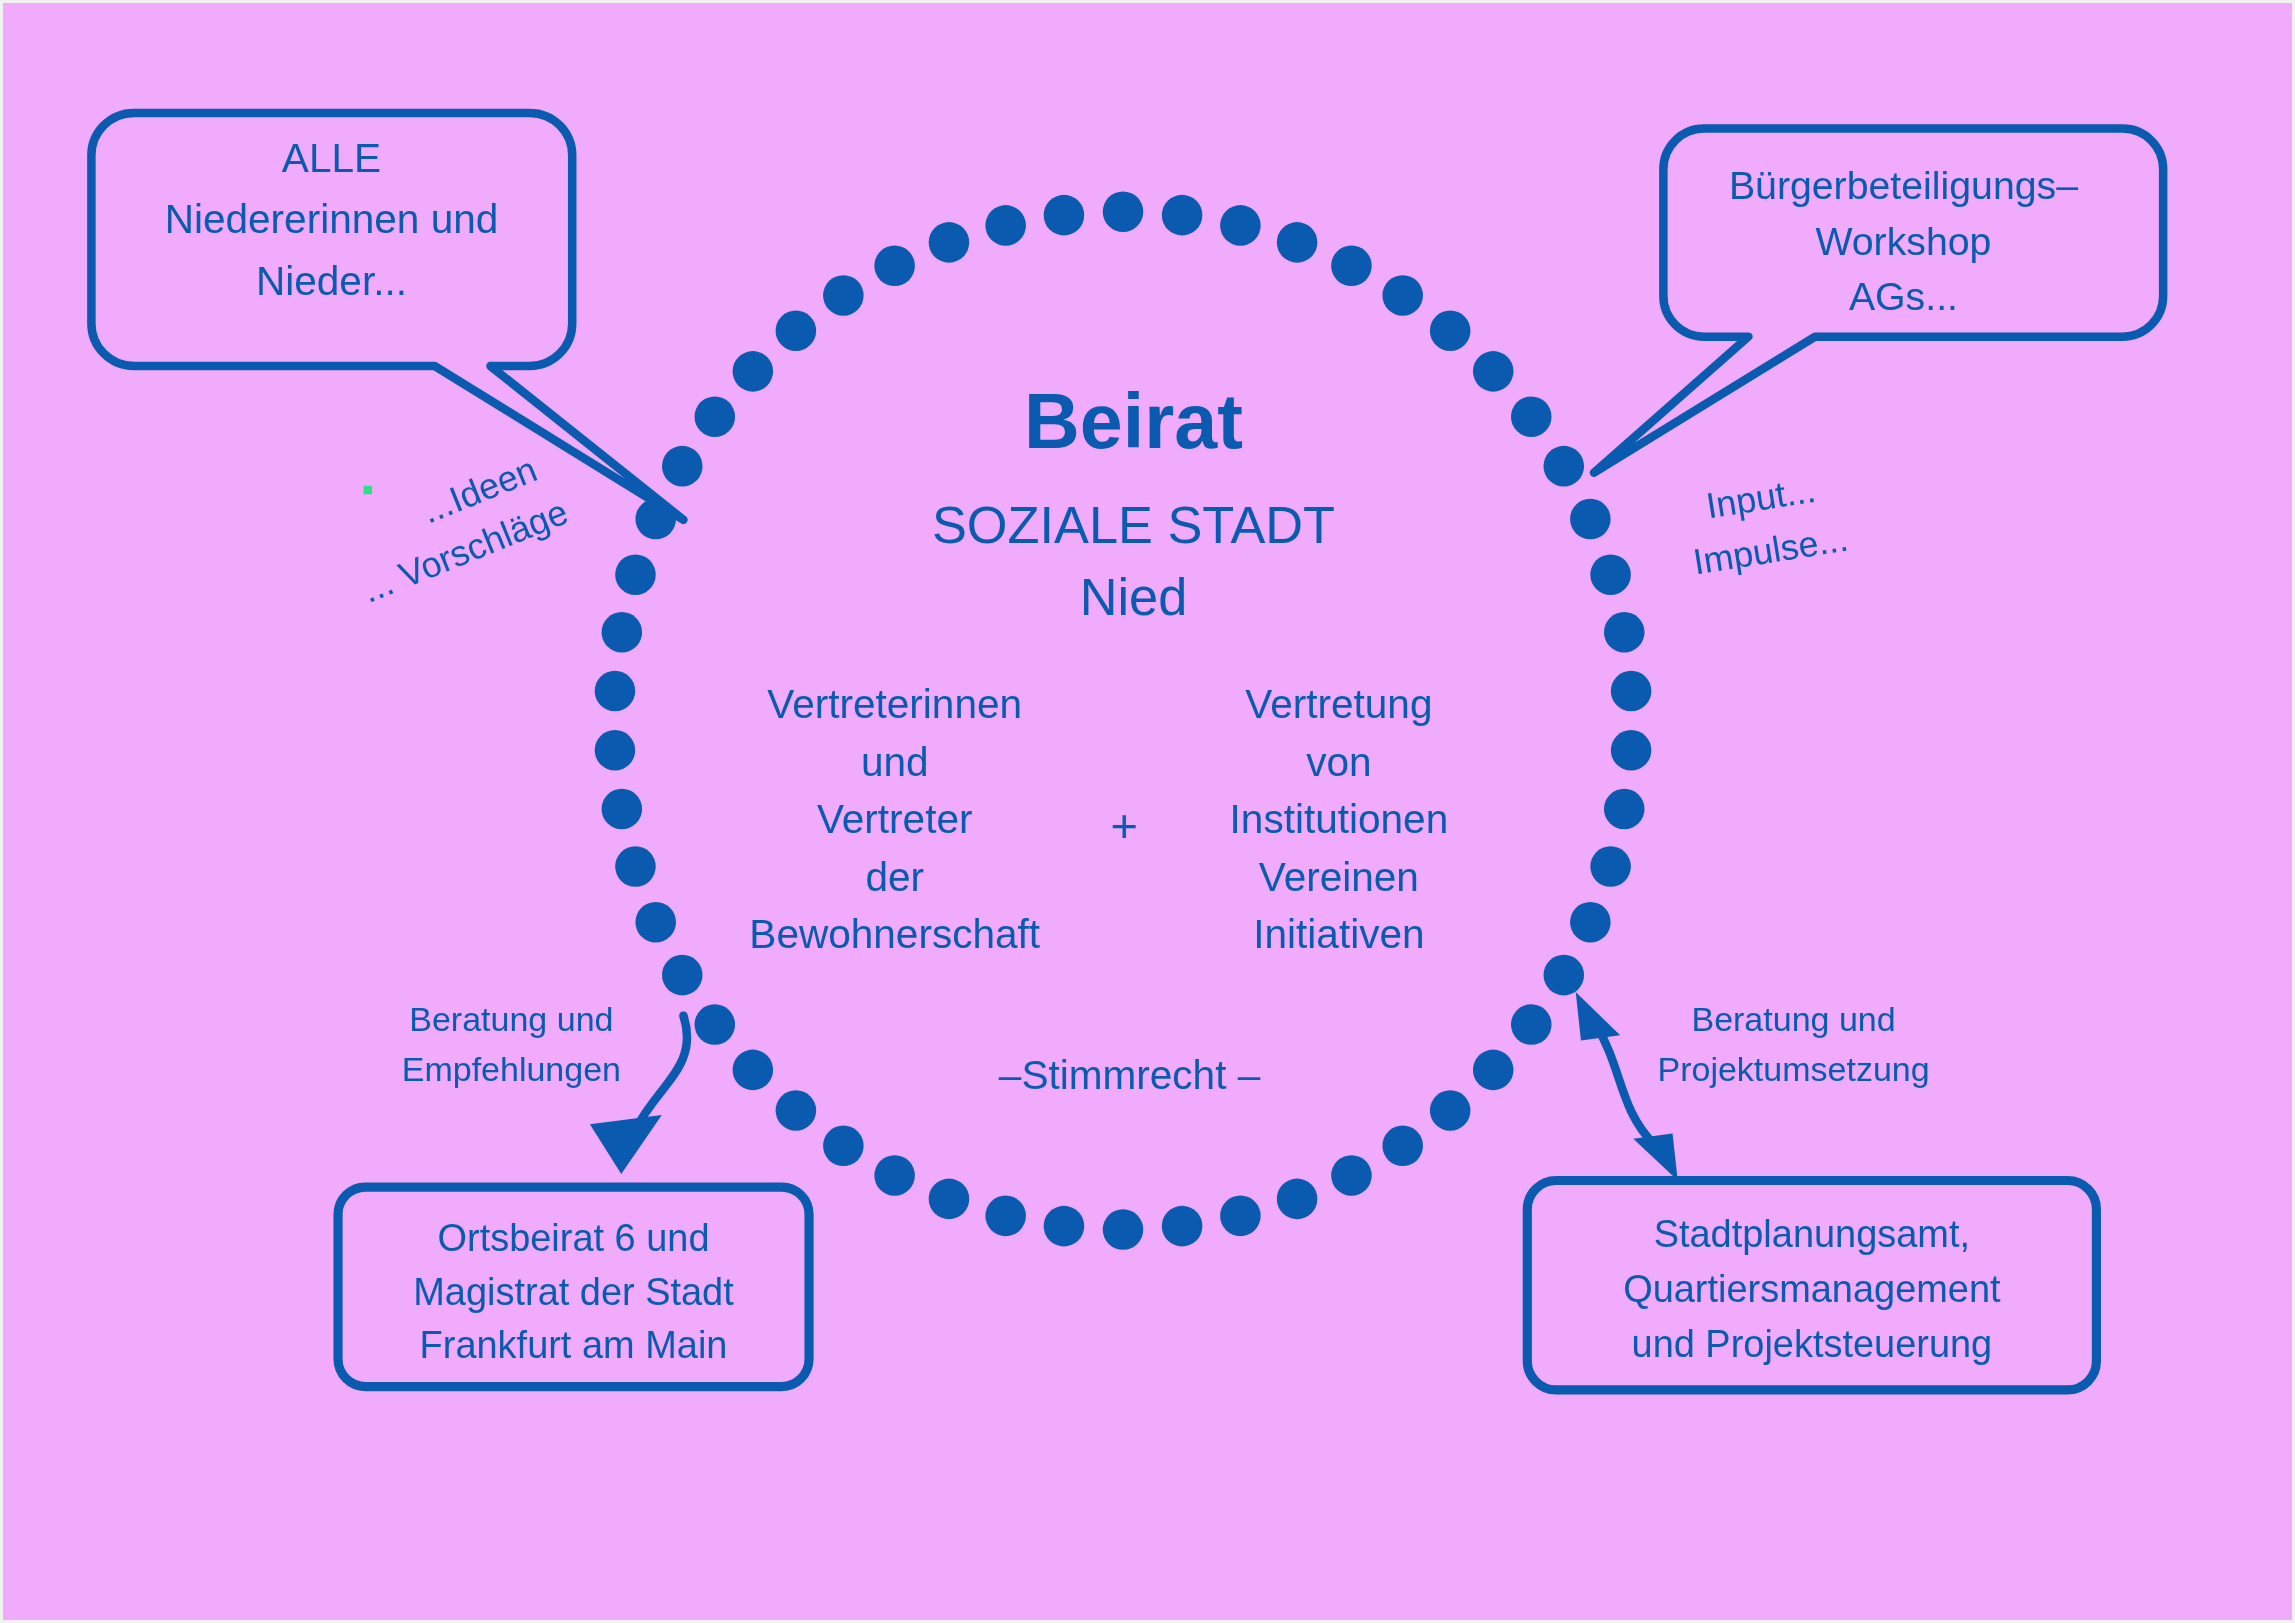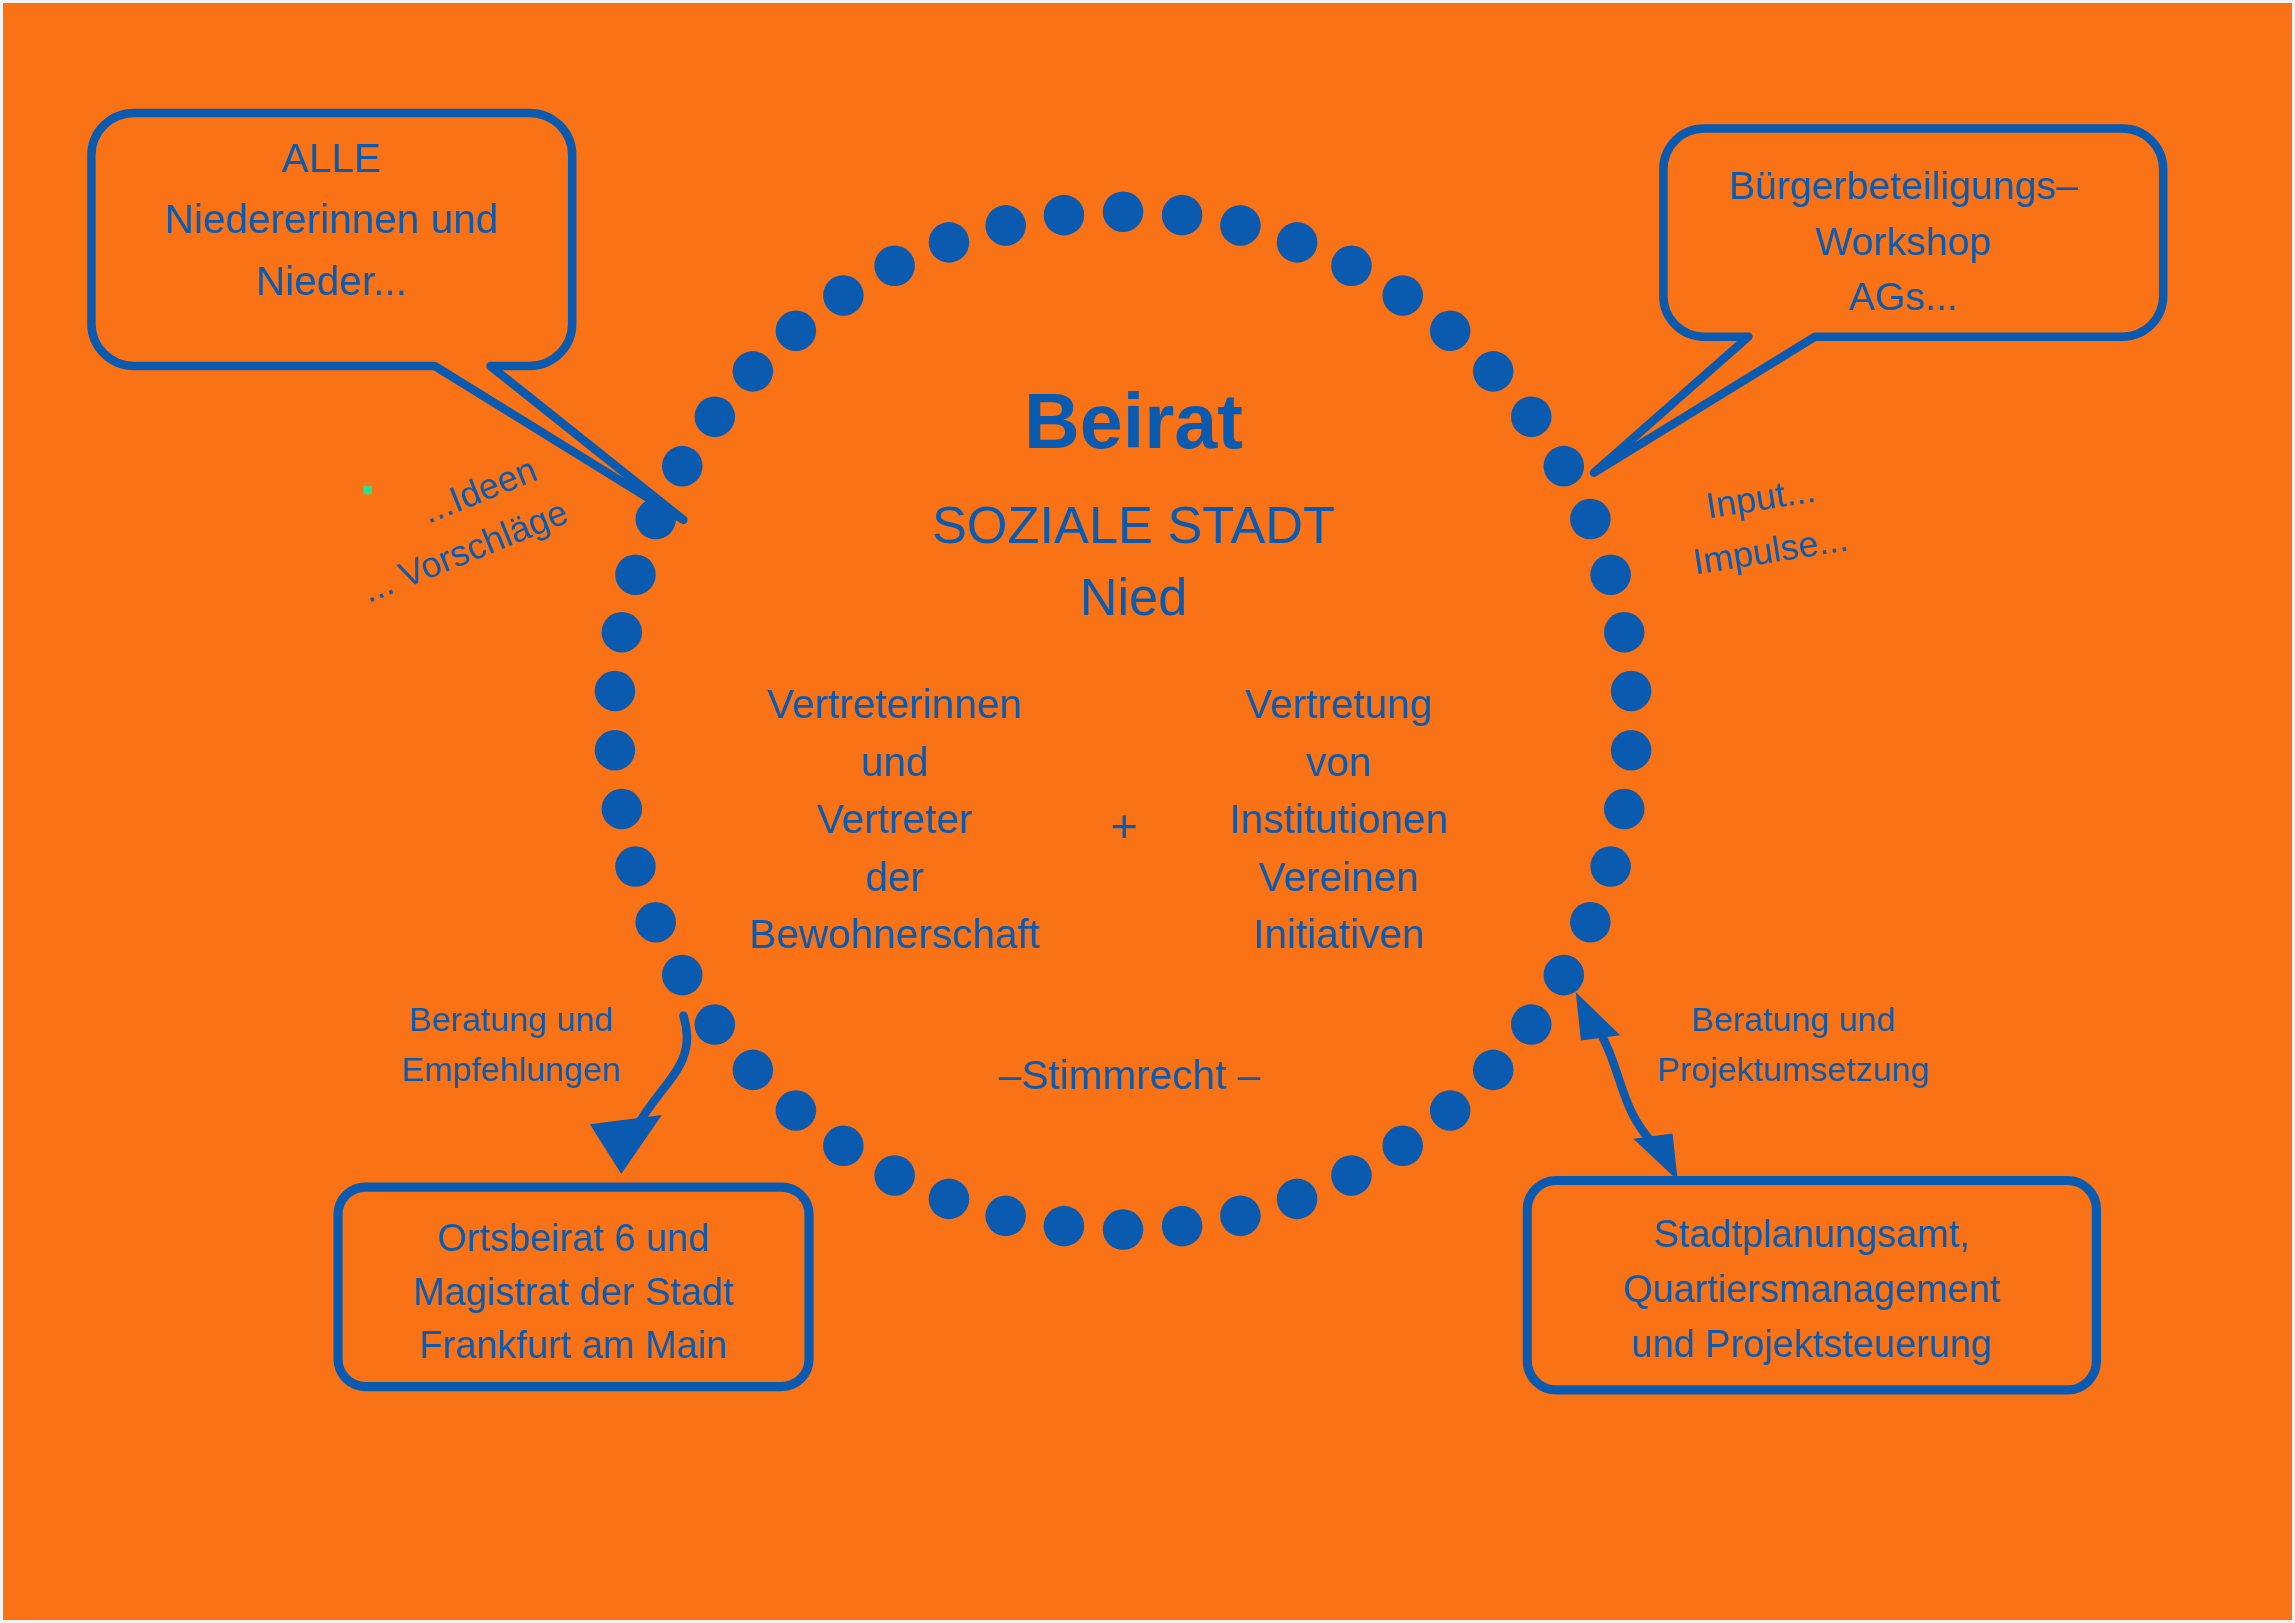--- a/index.html
+++ b/index.html
@@ -10,21 +10,21 @@
   body {
     width: 2295px;
     height: 1623px;
     font-family: "Liberation Sans", sans-serif;
     overflow: hidden;
   }
   #canvas {
     position: relative;
     width: 2295px;
     height: 1623px;
-    background: #f97316;
+    background: #f0abfc;
     box-sizing: border-box;
     border: 3.9px solid #f2f2f2;
   }
   #scene {
     position: absolute;
     left: 0;
     top: 0;
     width: 2295px;
     height: 1623px;
   }

